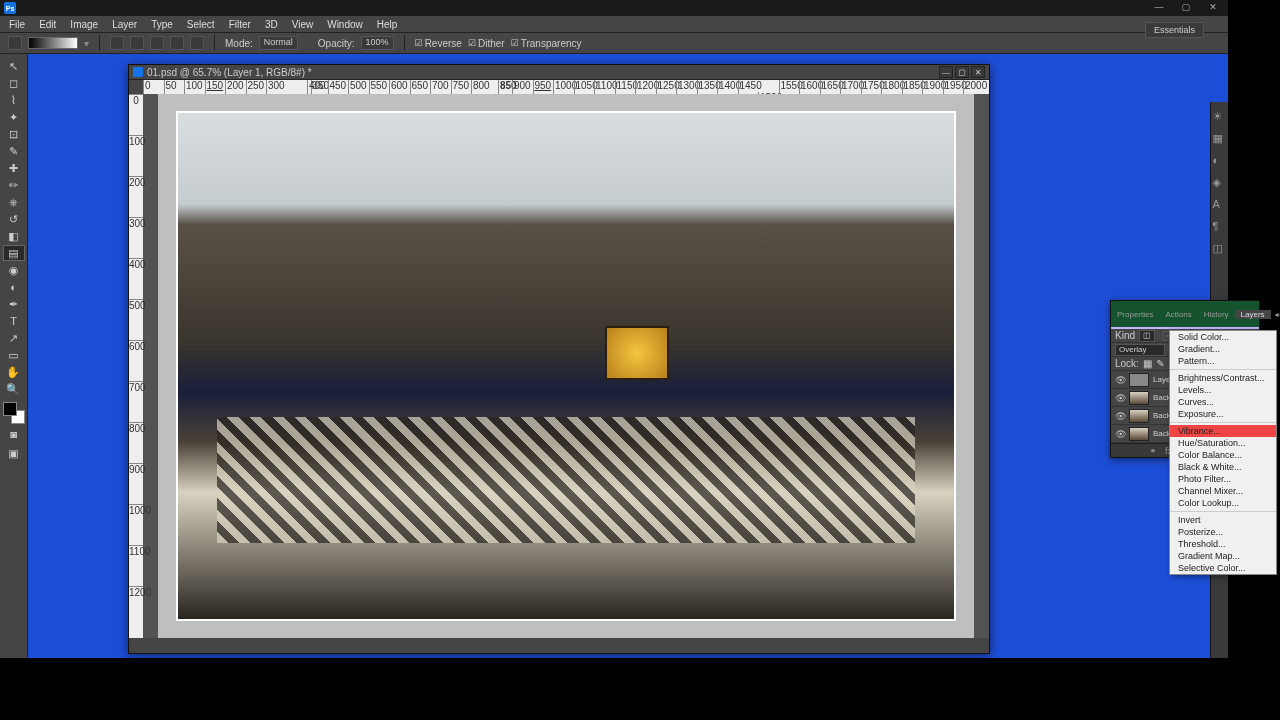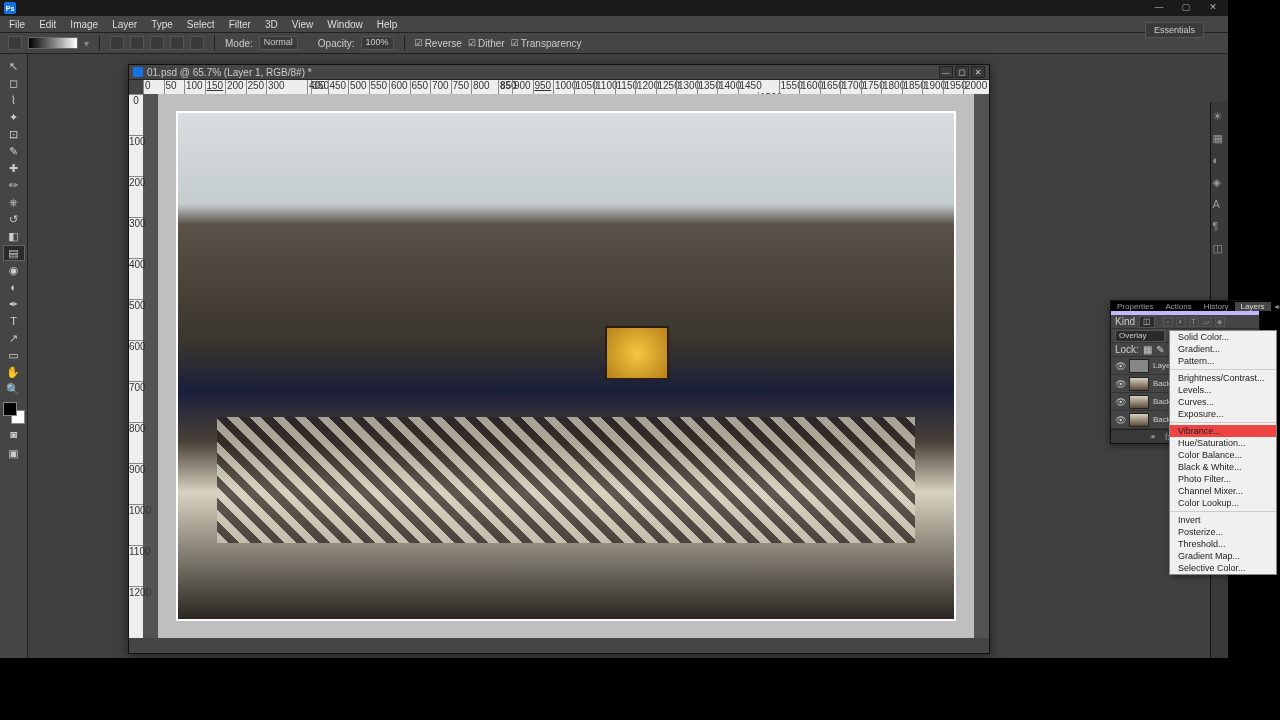--- a/index.html
+++ b/index.html
@@ -19,40 +19,40 @@
 .opt-check{display:flex;align-items:center;gap:2px;font-size:9px}
 .workspace-btn{position:absolute;right:24px;top:22px;background:#3a3a3a;border:1px solid #555;padding:2px 8px;color:#ccc;font-size:9px}
 .main{flex:1;display:flex;position:relative;background:#292929}
 .toolbox{width:28px;background:#454545;border-right:1px solid #222;padding:4px 0;display:flex;flex-direction:column;align-items:center;gap:1px}
 .tool{width:22px;height:16px;display:flex;align-items:center;justify-content:center;color:#ccc;font-size:11px;cursor:pointer;border:1px solid transparent}
 .tool.wide{height:18px}
 .tool.active{background:#2a2a2a;border:1px solid #666}
 .tool-colors{margin-top:4px;position:relative;width:22px;height:22px}
 .fg-color{position:absolute;top:0;left:0;width:14px;height:14px;background:#000;border:1px solid #888;z-index:2}
 .bg-color{position:absolute;bottom:0;right:0;width:14px;height:14px;background:#fff;border:1px solid #888}
-.canvas-area{flex:1;background:#404040;position:relative;overflow:hidden}
+.canvas-area{flex:1;background:#1d4ed8;position:relative;overflow:hidden}
 .doc-window{position:absolute;top:10px;left:100px;width:862px;height:590px;background:#454545;border:1px solid #111;box-shadow:0 2px 10px rgba(0,0,0,0.5)}
 .doc-titlebar{height:15px;background:#454545;display:flex;align-items:center;padding:0 4px;color:#ccc;font-size:9px;border-bottom:1px solid #222}
 .doc-titlebar .ps-mini{width:10px;height:10px;background:#1473e6;border-radius:1px;margin-right:4px}
 .doc-wincontrols{margin-left:auto;display:flex;gap:2px}
 .doc-wincontrols span{width:14px;height:12px;background:#3a3a3a;border:1px solid #222;display:flex;align-items:center;justify-content:center;font-size:8px;cursor:pointer}
 .ruler-h{height:14px;background:#eee;margin-left:14px;position:relative;overflow:hidden;font-size:7px;color:#333}
 .ruler-h span{position:absolute;top:0;border-left:1px solid #888;padding-left:1px;height:100%}
 .doc-body{display:flex;height:calc(100% - 44px)}
 .ruler-v{width:14px;background:#eee;position:relative;font-size:7px;color:#333}
 .ruler-v span{position:absolute;left:0;border-top:1px solid #888;width:100%;text-align:center}
 .canvas{flex:1;background:#535353;display:flex;align-items:center;justify-content:center;overflow:hidden}
 .image{width:780px;height:510px;background:linear-gradient(180deg,#d8dde0 0%,#c5ccd0 18%,#5a5248 22%,#3a352d 45%,#1a1f3a 55%,#4a4238 65%,#d8d2c0 75%,#2a2520 100%);position:relative;border:2px solid #fff;box-shadow:0 0 0 18px #bfbfbf}
 .image::before{content:"";position:absolute;top:42%;left:55%;width:60px;height:50px;background:radial-gradient(circle,#f5c740,#b8801a);border:2px solid #2a1f10}
 .image::after{content:"";position:absolute;bottom:15%;left:5%;right:5%;height:25%;background:repeating-linear-gradient(45deg,#d8d2c0 0 8px,#2a2520 8px 16px);opacity:0.7}
 .statusbar{height:15px;background:#454545;border-top:1px solid #222;display:flex;align-items:center;padding:0 8px;color:#aaa;font-size:9px;gap:20px}
 .right-dock{position:absolute;right:0;top:48px;bottom:0;width:18px;background:#3a3a3a;border-left:1px solid #111;display:flex;flex-direction:column;align-items:center;gap:8px;padding-top:8px}
 .dock-icon{width:14px;height:14px;color:#999;font-size:11px;cursor:pointer}
 .panels{position:absolute;right:20px;top:300px;width:150px;background:#454545;border:1px solid #111;box-shadow:0 2px 8px rgba(0,0,0,0.5)}
-.panel-tabs{height:14px;background:#000000;display:flex;align-items:center;border-bottom:4px solid #c4b5fd}
+.panel-tabs{height:28px;background:#14532d;display:flex;align-items:center;border-bottom:2px solid #c4b5fd}
 .panel-tab{padding:0 6px;font-size:8px;color:#999;cursor:pointer}
 .panel-tab.active{background:#454545;color:#ddd}
 .panel-close{margin-left:auto;padding:0 4px;color:#999;font-size:8px;cursor:pointer}
 .panel-row{height:14px;display:flex;align-items:center;padding:0 4px;gap:4px;color:#ccc;font-size:8px;border-bottom:1px solid #333}
 .panel-select{background:#2a2a2a;border:1px solid #555;color:#ccc;font-size:8px;padding:0 3px;height:12px}
 .filter-icons{display:flex;gap:3px;margin-left:4px}
 .filter-icons span{width:10px;height:10px;border:1px solid #555;font-size:7px;text-align:center;line-height:8px;color:#999}
 .layer-list{max-height:120px;overflow:hidden}
 .layer-row{height:18px;display:flex;align-items:center;padding:0 4px;gap:4px;border-bottom:1px solid #333}
 .eye{width:10px;height:10px;color:#ccc;font-size:9px}

